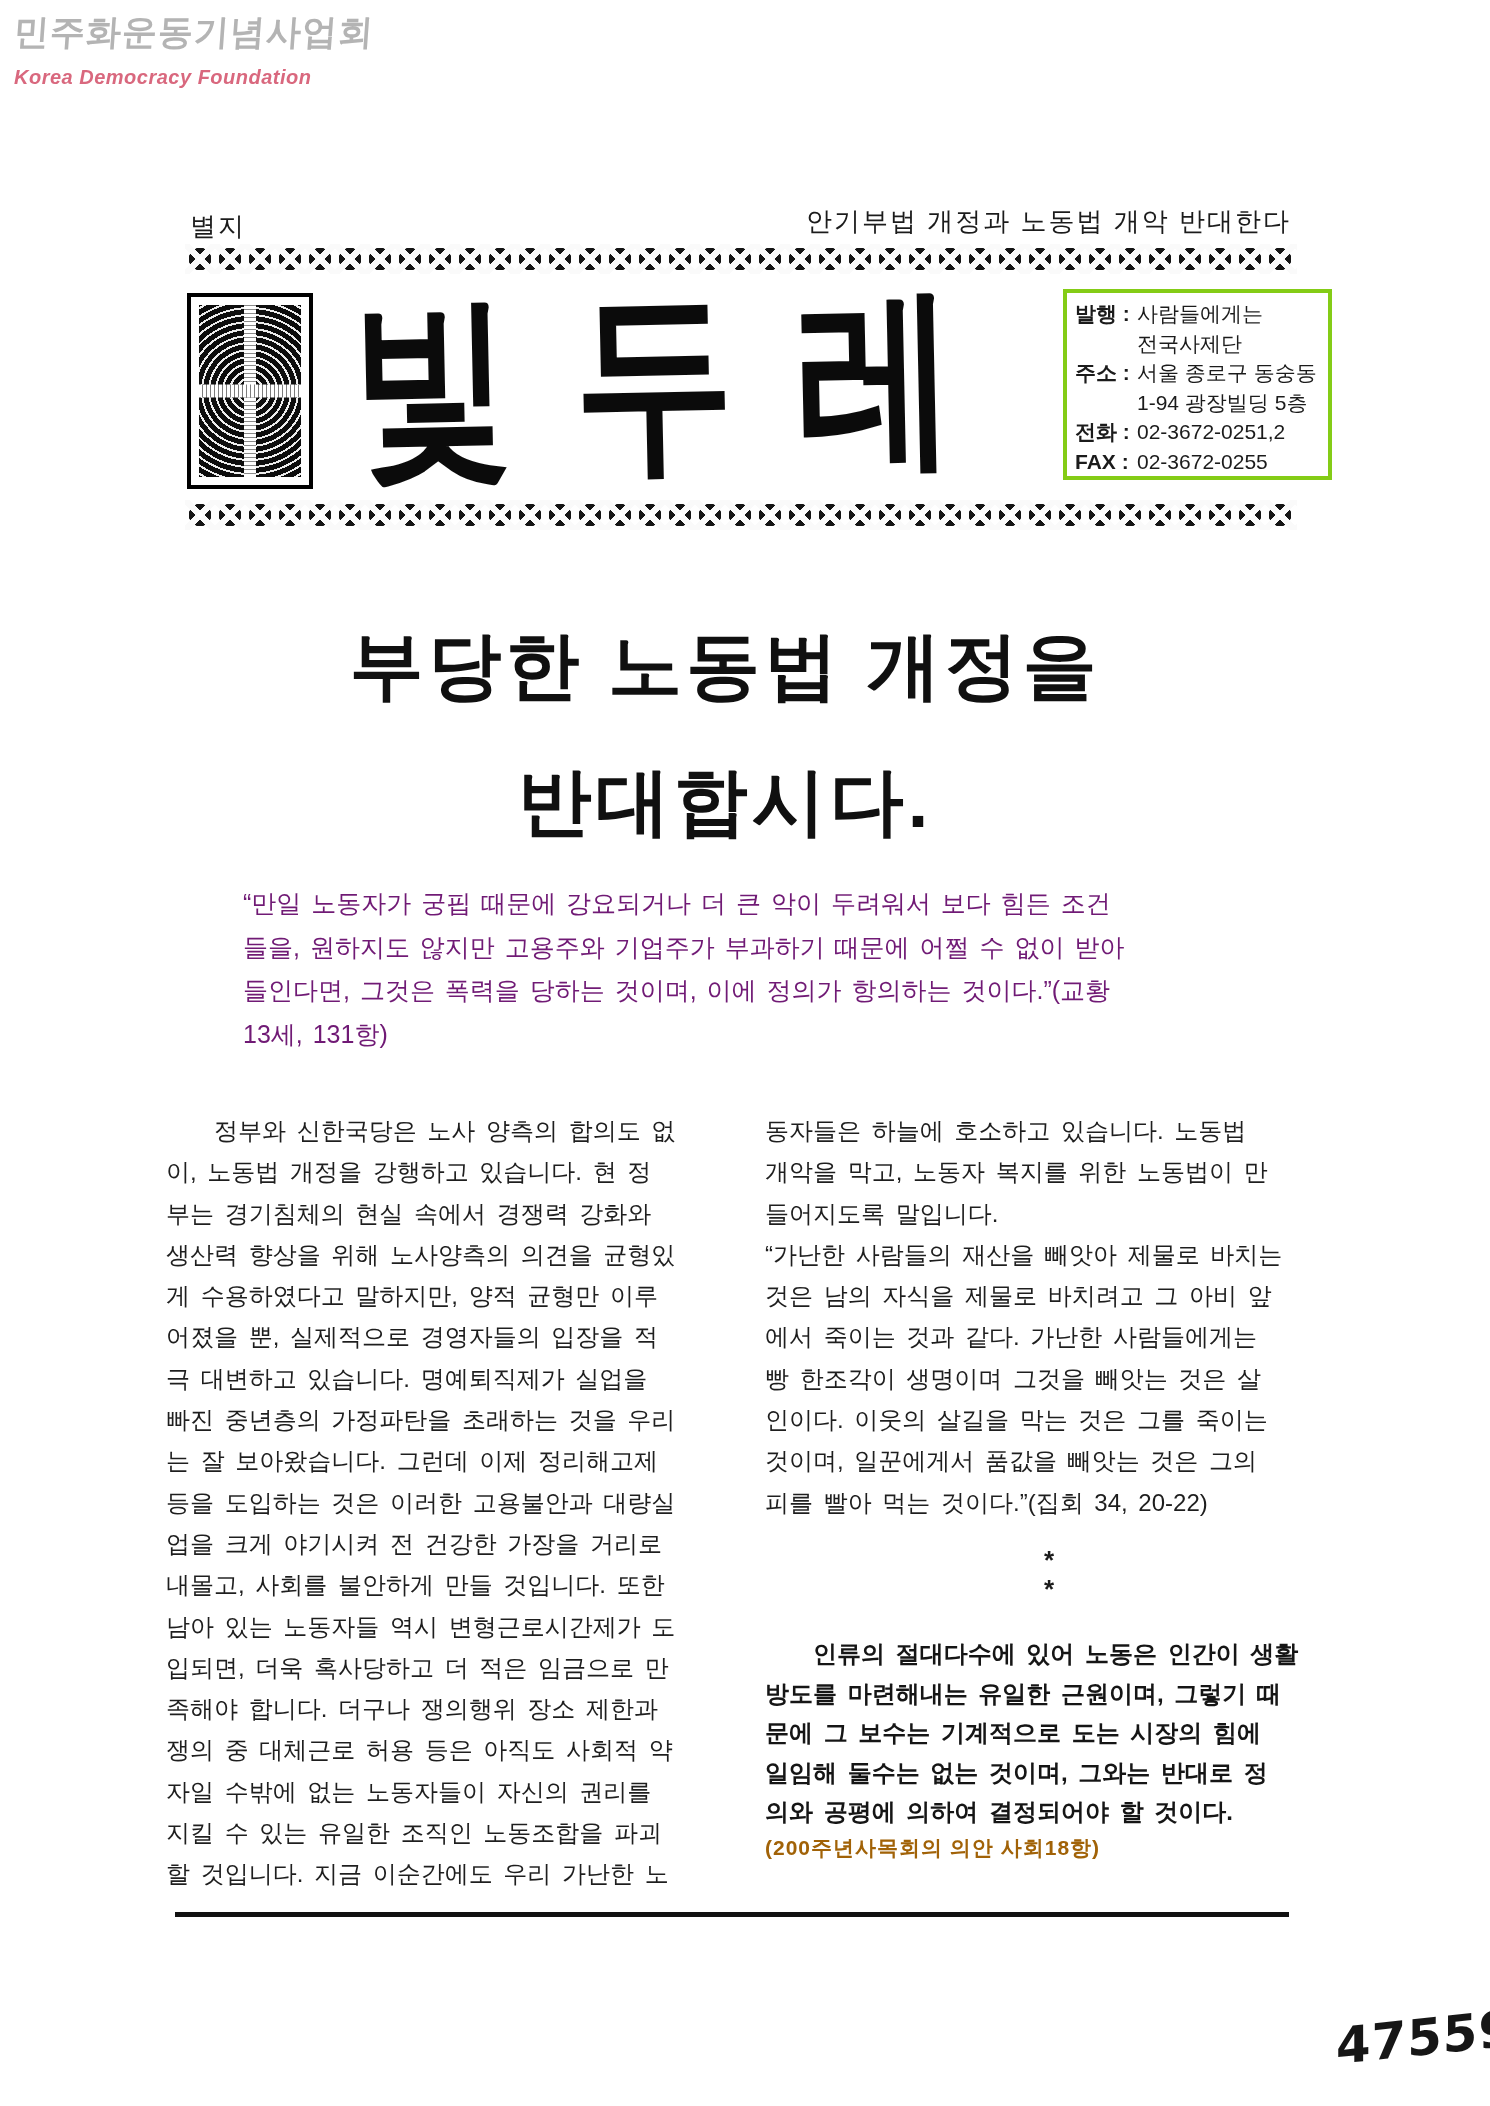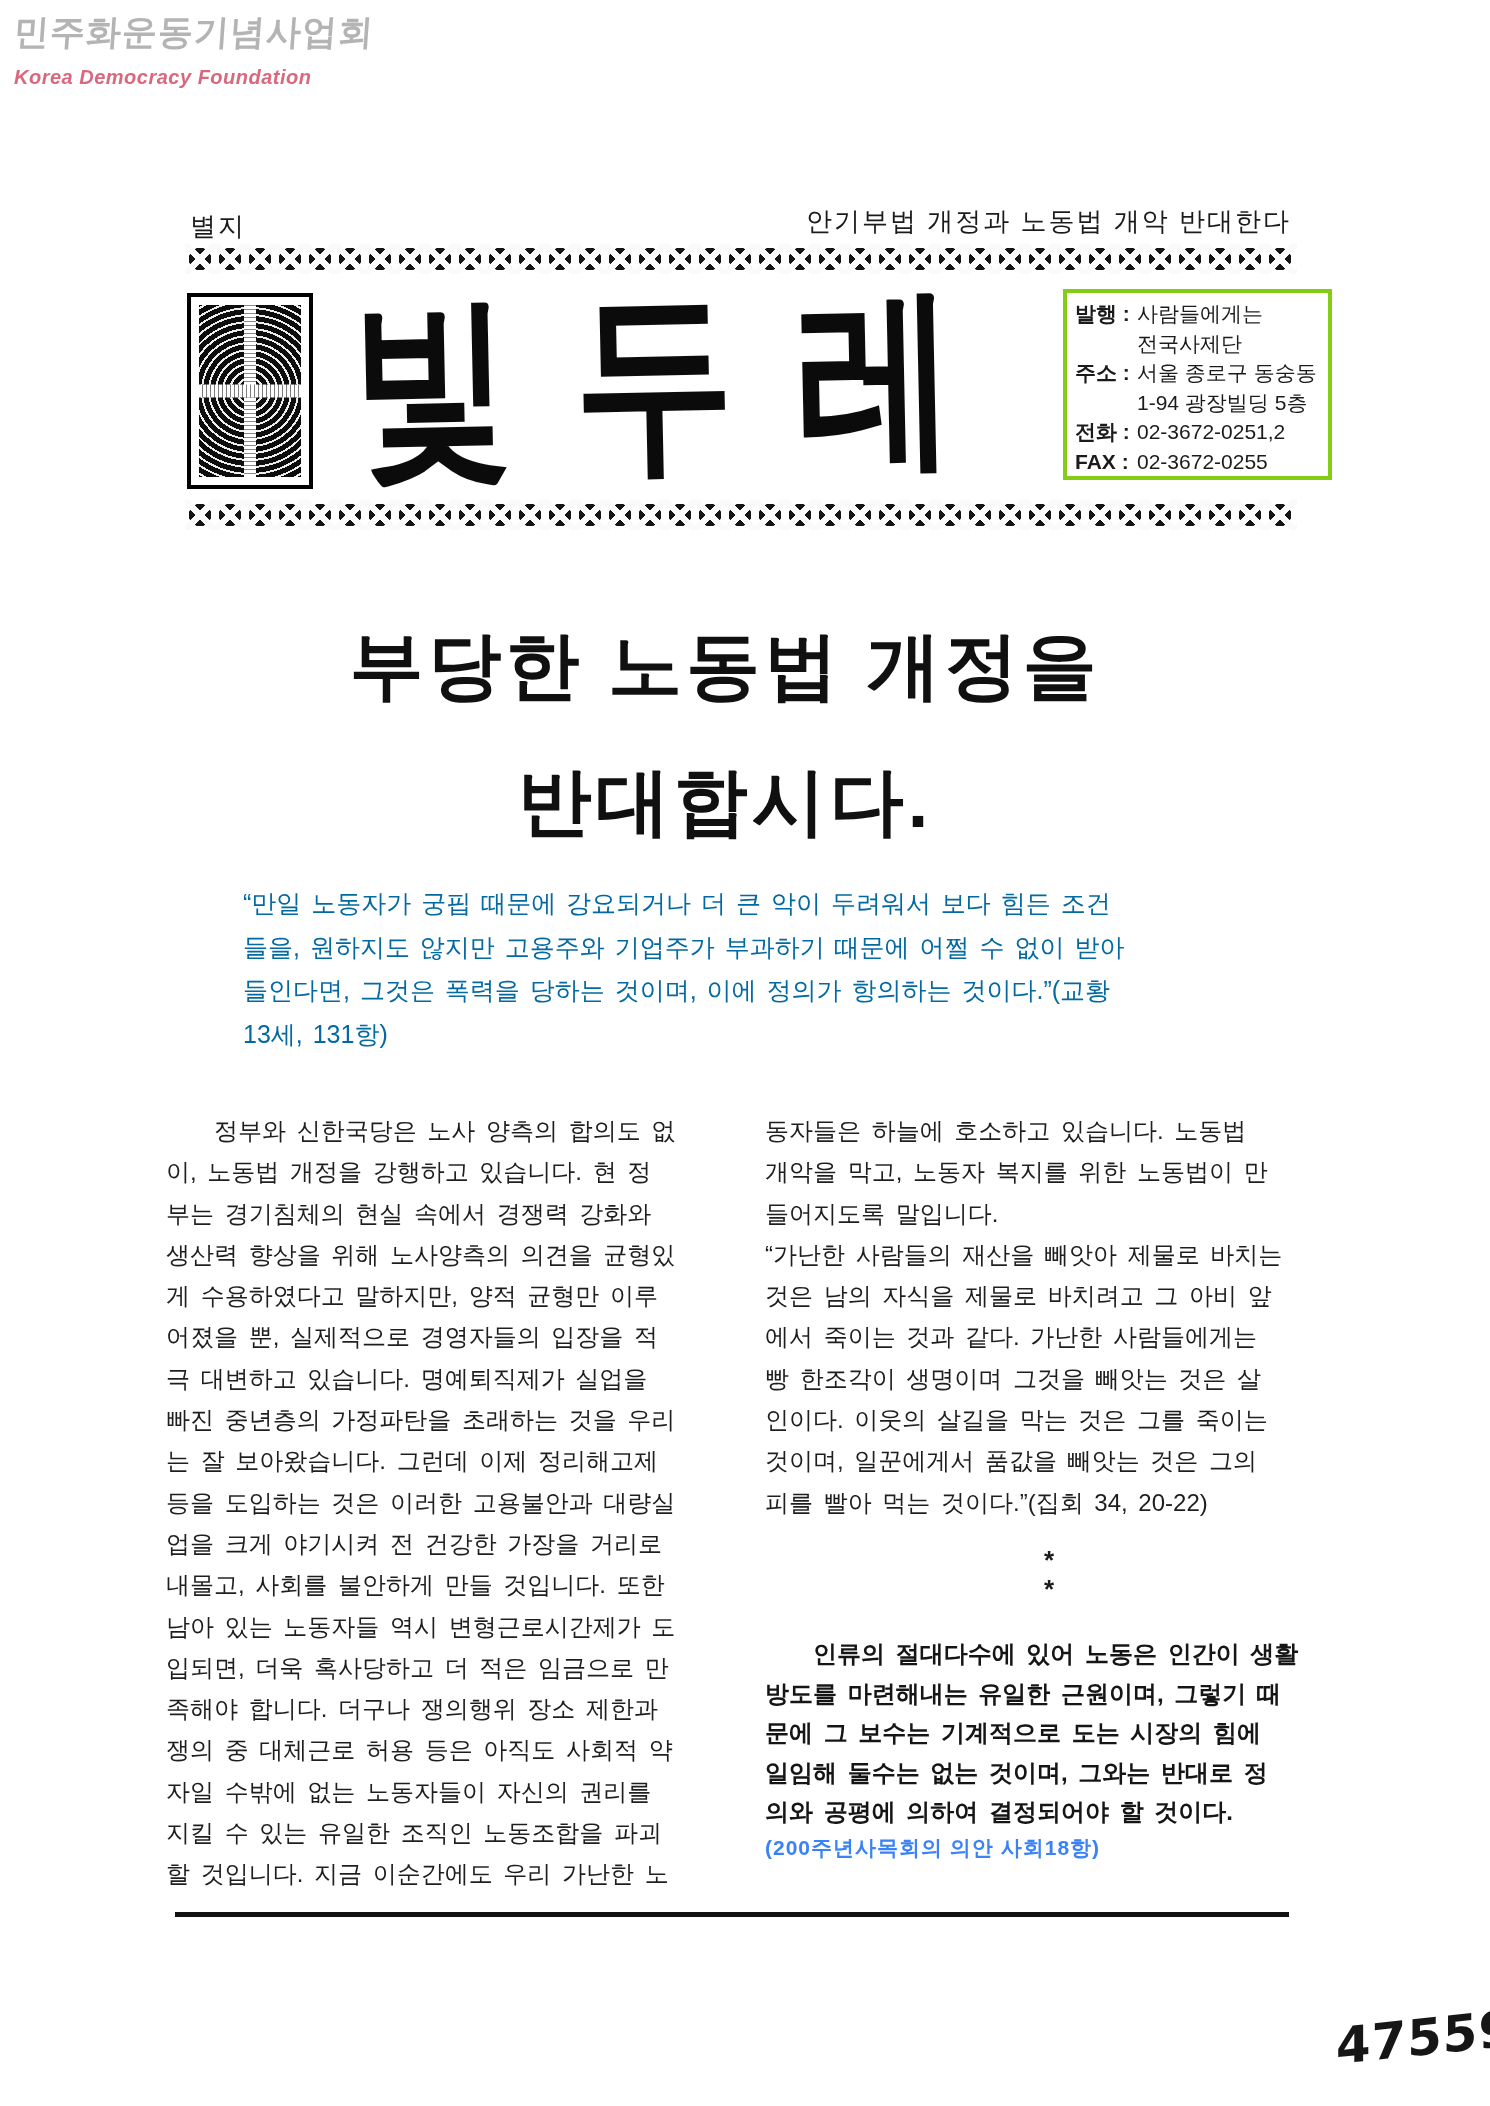--- a/index.html
+++ b/index.html
@@ -65,42 +65,42 @@
   .publabel{flex:0 0 62px;font-weight:700;}
   .pubvalue{font-weight:500;}
   
   .main-title{
     position:absolute;left:180px;top:598px;width:1090px;text-align:center;
     font-size:74px;font-weight:800;line-height:136px;letter-spacing:4px;color:#101010;
   }
   
   .quote{
     position:absolute;left:243px;top:882px;width:950px;
-    font-size:25px;line-height:43.5px;white-space:pre-line;color:#0369a1;
+    font-size:25px;line-height:43.5px;white-space:pre-line;color:#701a75;
     word-spacing:3px;
   }
   
   .col{
     position:absolute;font-size:24px;line-height:41.3px;white-space:pre-line;
     word-spacing:4px;color:#1e1e1e;
   }
   .col-left{left:166px;top:1110px;width:560px;}
   .col-right{left:765px;top:1110px;width:568px;}
   .separator{
     position:absolute;left:765px;top:1546px;width:568px;text-align:center;
     font-size:26px;line-height:29px;white-space:pre-line;font-weight:700;
   }
   .emphasis{
     position:absolute;left:765px;top:1634px;width:572px;
     font-size:24px;line-height:39.5px;white-space:pre-line;font-weight:700;
     word-spacing:4px;color:#151515;
   }
   .citation{
     position:absolute;left:765px;top:1834px;width:572px;
-    font-size:21px;font-weight:700;letter-spacing:1px;color:#3b82f6;
+    font-size:21px;font-weight:700;letter-spacing:1px;color:#a16207;
   }
   .footer-rule{
     position:absolute;left:175px;top:1912px;width:1114px;height:5px;background:#111;
   }
   .archive-number{
     position:absolute;left:1336px;top:2018px;
     font-family:"DejaVu Sans",sans-serif;font-size:50px;font-weight:600;
     letter-spacing:1px;color:#161616;
     transform:rotate(-6deg) skewX(-6deg);transform-origin:left bottom;
   }

